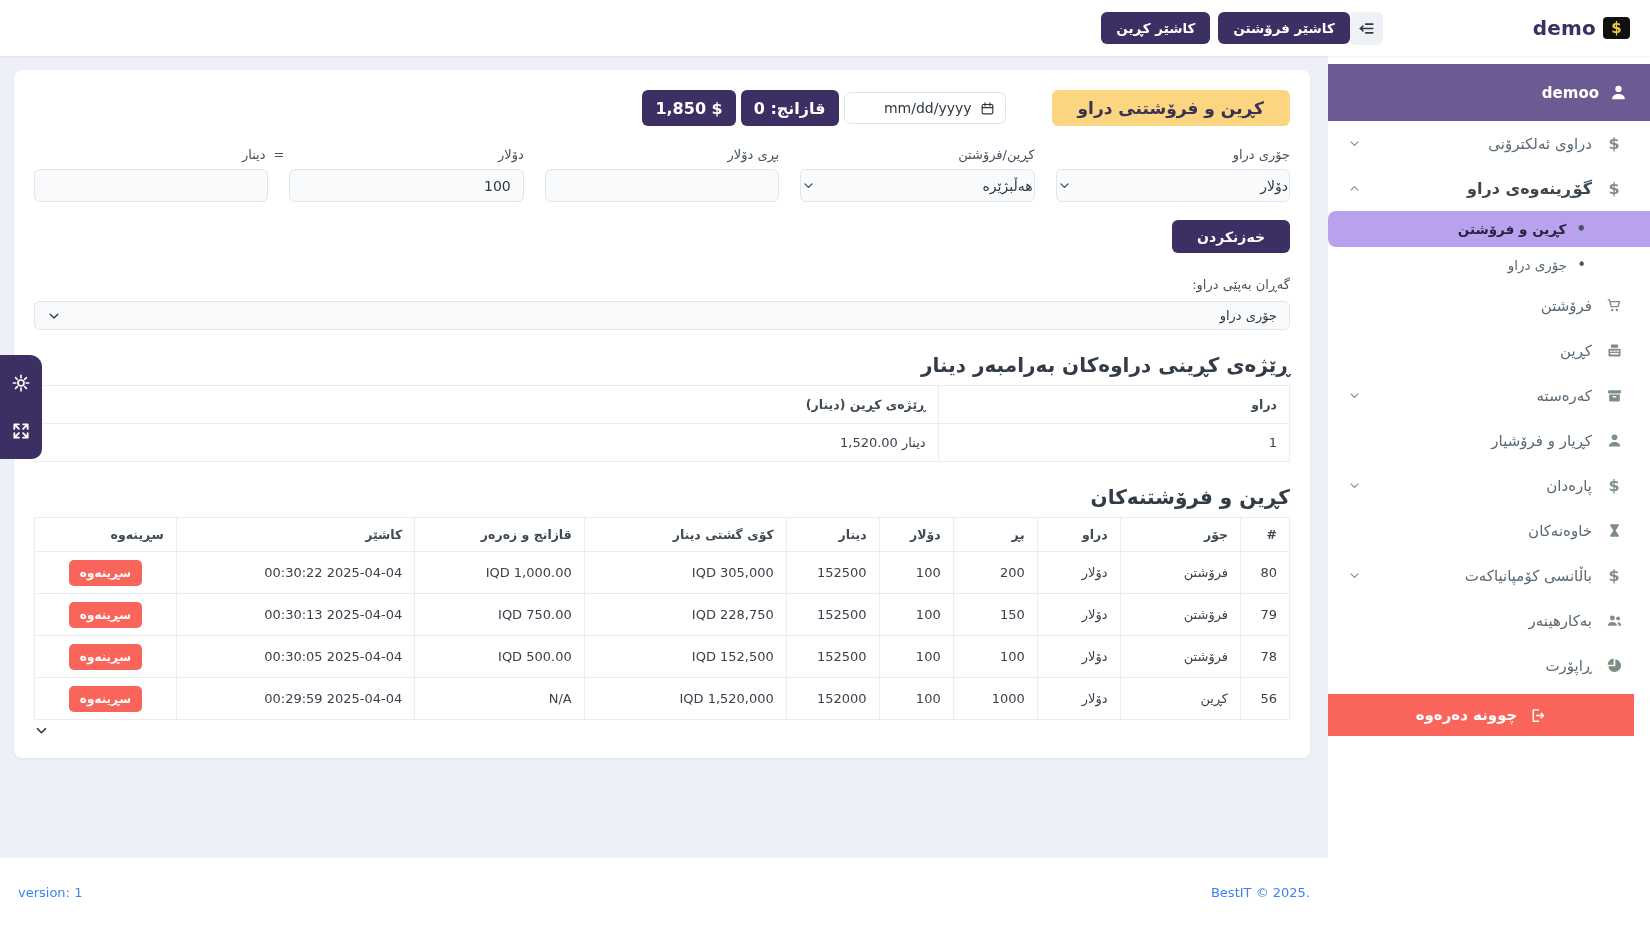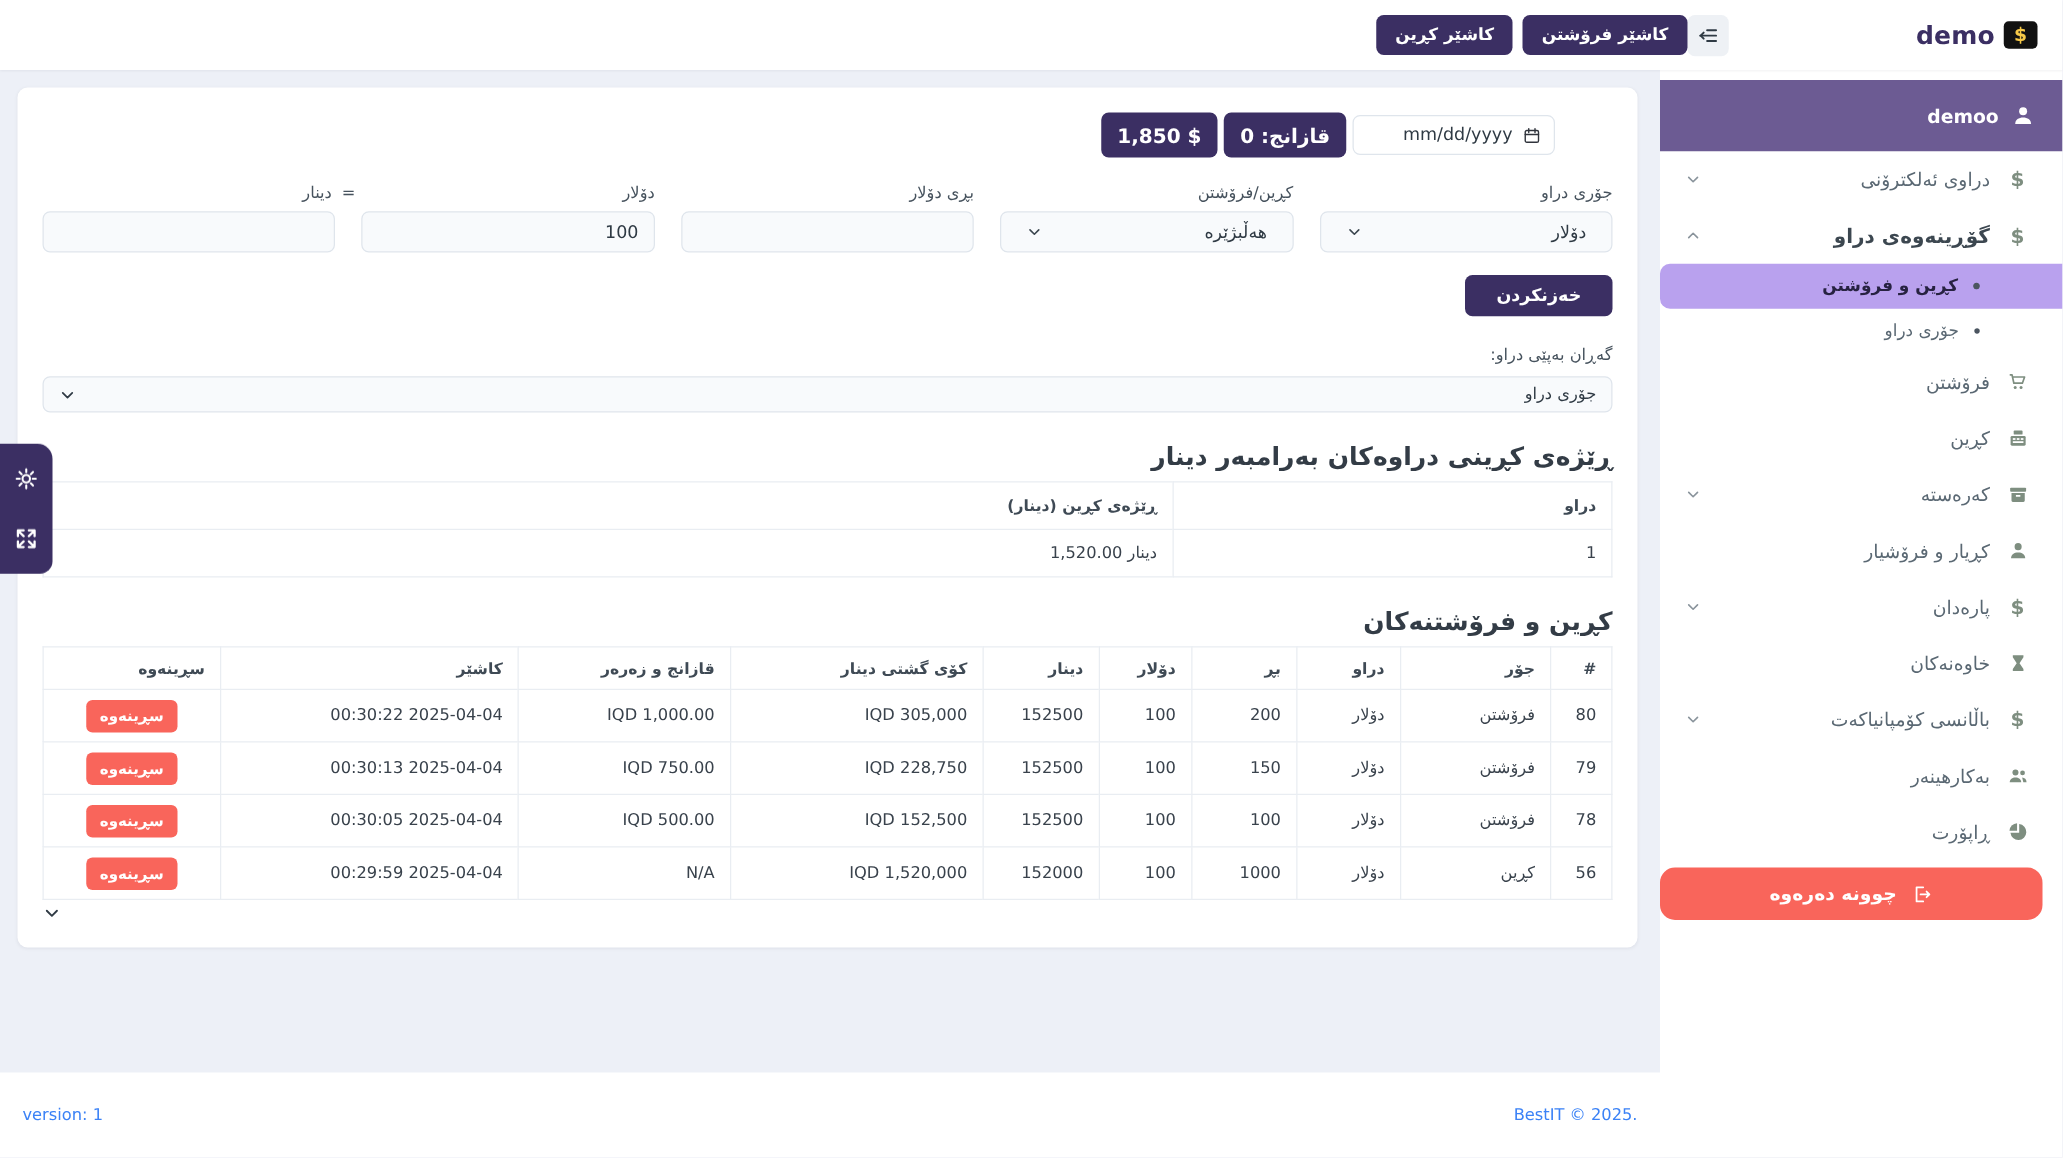--- a/index.html
+++ b/index.html
@@ -39,38 +39,38 @@
   .user-header svg{width:19px;height:19px;}
   .menu-item{height:45px;display:flex;align-items:center;gap:12px;padding:0 26px 0 20px;color:var(--text-menu);font-size:15px;cursor:pointer;}
   .menu-item .mi-ic{width:20px;display:flex;justify-content:center;color:var(--icon-green);}
   .menu-item .mi-ic svg{width:17px;height:17px;}
   .dollar-ic{color:var(--icon-green);font-weight:bold;font-size:16px;width:20px;text-align:center;}
   .menu-item .chev{margin-inline-start:auto;color:#8a949c;width:13px;height:13px;}
   .menu-item.expanded{color:#3c4750;font-weight:bold;font-size:16px;}
   .sub-item{height:36px;display:flex;align-items:center;gap:10px;padding:0 64px 0 20px;color:var(--text-menu);font-size:13.5px;cursor:pointer;}
   .sub-item .bullet{font-size:15px;color:#4b5560;line-height:1;}
   .sub-item.active{background:var(--active-purple);color:#272241;font-weight:bold;border-radius:8px 0 0 8px;}
-  .logout-btn{margin:6px 16px 0 0;height:42px;border:none;border-radius:12px;background:var(--danger-red);color:#fff;font-weight:bold;font-size:15px;display:flex;align-items:center;justify-content:center;gap:12px;cursor:pointer;}
+  .logout-btn{margin:6px 16px 0 0;height:42px;border:none;border-radius:0;background:var(--danger-red);color:#fff;font-weight:bold;font-size:15px;display:flex;align-items:center;justify-content:center;gap:12px;cursor:pointer;}
   .logout-btn svg{width:17px;height:17px;}
 
   
   .main{flex:1;display:flex;flex-direction:column;background:var(--page-bg);}
   .card{margin:14px 18px 0 14px;background:#fff;border-radius:8px;box-shadow:0 1px 3px rgba(20,20,40,.06);padding:20px;}
   .card-header{display:flex;align-items:center;}
   .title-badge{background:var(--highlight-yellow);color:#3a3153;font-weight:bold;font-size:17px;padding:8px 26px;border-radius:6px;height:36px;display:flex;align-items:center;}
   .date-input{margin-right:46px;width:162px;height:32px;background:#fff;border:1px solid var(--border);border-radius:6px;display:flex;align-items:center;justify-content:flex-end;direction:ltr;gap:8px;padding:0 10px;color:#2f3a44;font-size:14px;cursor:pointer;}
   .date-input svg{width:15px;height:15px;color:#30343c;}
   .pill{background:var(--accent-purple);color:#fff;font-weight:bold;font-size:16px;height:36px;padding:0 13px;border-radius:6px;display:flex;align-items:center;margin-right:5px;direction:ltr;}
 
   .form-row{display:flex;gap:21px;margin-top:21px;}
   .field{flex:1;display:flex;flex-direction:column;}
   .field-label{font-size:13px;color:#46525d;margin-bottom:7px;text-align:right;display:flex;gap:8px;justify-content:flex-start;}
   .field-label .eq{margin-right:-16px;color:#46525d;}
   .sel,.inp{height:33px;background:var(--input-bg);border:1px solid var(--border);border-radius:6px;font-size:14px;color:#2f3a44;}
-  .sel{display:flex;align-items:center;justify-content:space-between;padding:0 20px;cursor:pointer;text-align:center;}
+  .sel{display:flex;align-items:center;justify-content:space-between;padding:0 1px;cursor:pointer;text-align:center;}
   .sel svg{width:13px;height:13px;color:#3c4750;}
   .inp{padding:0 12px;text-align:right;direction:ltr;}
 
   .save-btn{margin-top:18px;border:none;background:var(--accent-purple);color:#fff;font-weight:bold;font-size:14px;height:33px;padding:0 25px;border-radius:6px;align-self:flex-start;cursor:pointer;}
   .filter-label{margin-top:24px;font-size:13px;color:#46525d;text-align:right;}
   .big-select{margin-top:9px;height:29px;background:var(--input-bg);border:1px solid var(--border);border-radius:6px;display:flex;align-items:center;justify-content:space-between;padding:0 12px;font-size:13px;color:#2f3a44;cursor:pointer;}
   .big-select svg{width:14px;height:14px;color:#2f3a44;}
 
   .tbl-title{margin:23px 0 8px;font-size:20px;font-weight:bold;color:var(--text-dark);text-align:right;}
   table{width:100%;border-collapse:collapse;}
@@ -292,20 +292,21 @@
       <svg viewBox="0 0 24 24">
           <use href="#i-logout"></use>
         </svg>
       <span>چوونە دەرەوە</span>
     </button>
   </aside>
 
   <main class="main">
     <section class="card">
       <div class="card-header">
+        <div class="title-badge">كڕين و فرۆشتنى دراو</div>
         <div class="date-input">
           <span>mm/dd/yyyy</span>
           <svg viewBox="0 0 24 24">
               <use href="#i-calendar"></use>
             </svg>
         </div>
         <div class="pill">قازانج: 0</div>
         <div class="pill">1,850 $</div>
       </div>
 

